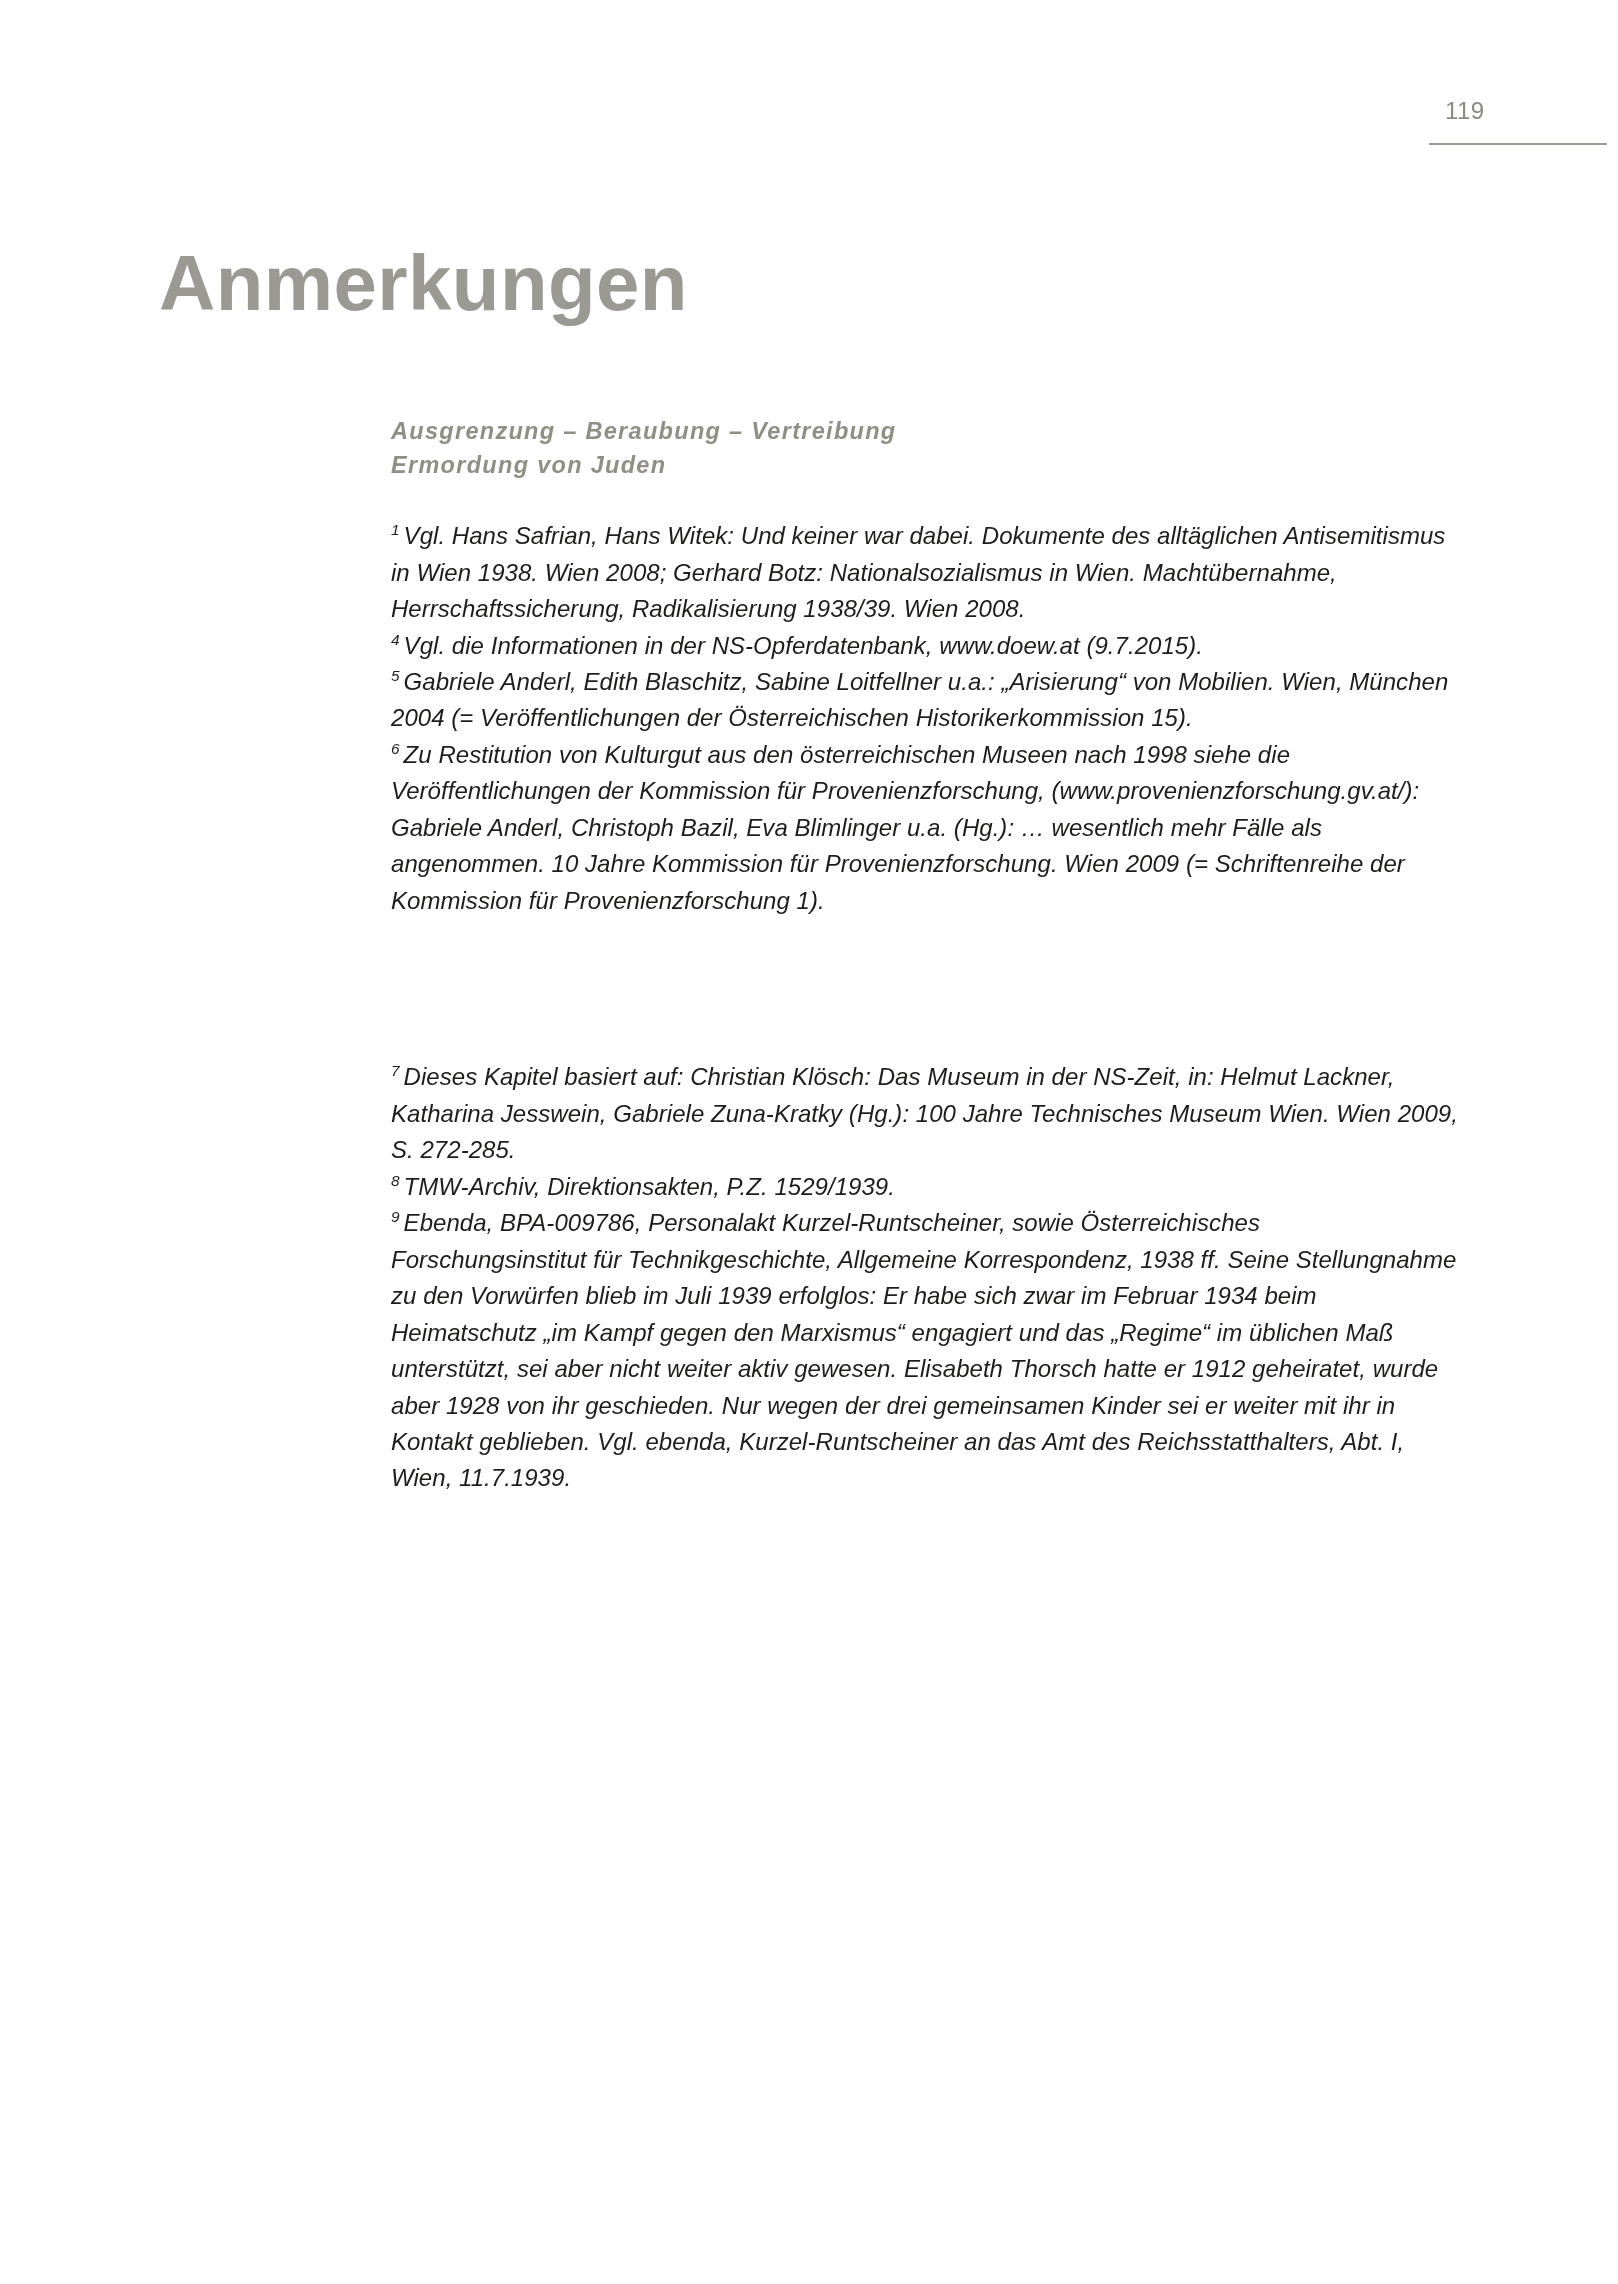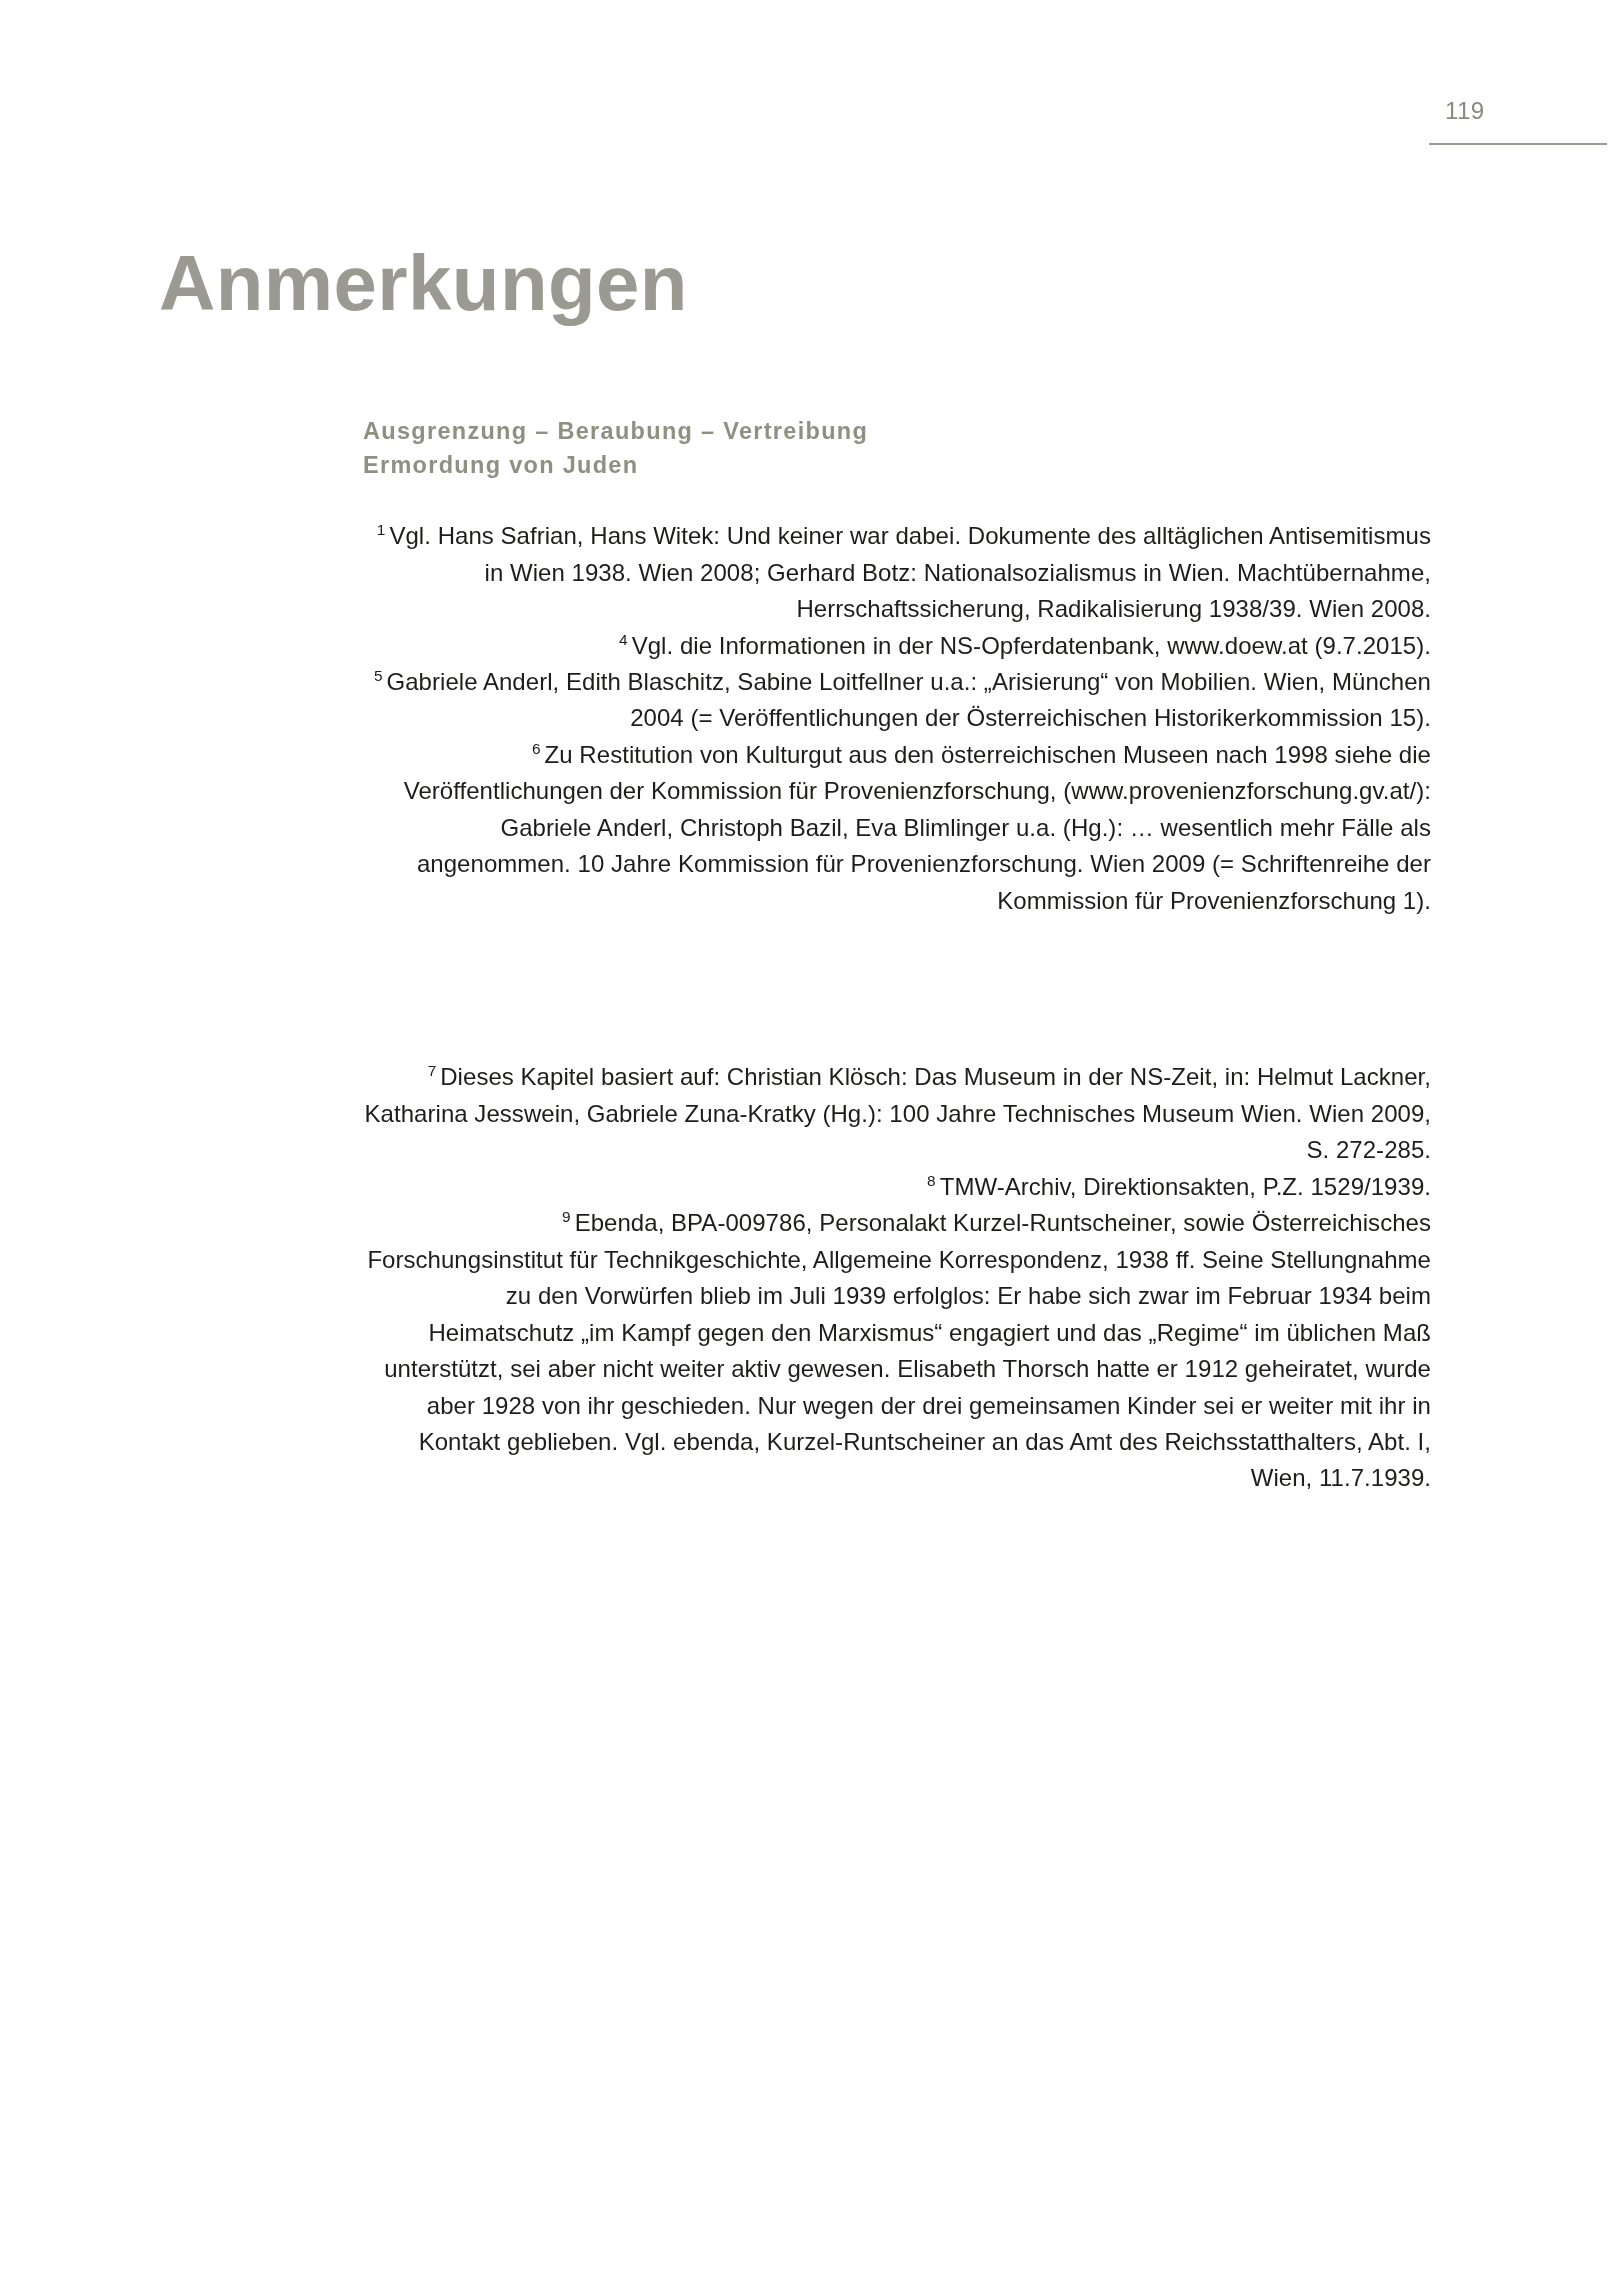--- a/index.html
+++ b/index.html
@@ -53,43 +53,44 @@
     font-weight: 700;
     color: #9a9a92;
     letter-spacing: 0.4px;
     line-height: 1.05;
   }
 
   
   .content {
     position: absolute;
     top: 414px;
-    left: 363px;
+    left: 391px;
     width: 1068px;
+    font-style: italic;
   }
 
   .section-heading {
     font-size: 23.5px;
     font-weight: bold;
     color: #8f8f84;
     letter-spacing: 1.3px;
     line-height: 1.45;
     margin: 0 0 0 0;
   }
   .section-heading .line2 {
     display: block;
   }
 
   .notes-block {
     margin-top: 36px;
     font-size: 24px;
     line-height: 1.52;
     color: #1d1d1b;
     letter-spacing: 0.04px;
-    text-align: right;
+    text-align: left;
   }
   .note {
     margin: 0;
     text-indent: 0;
   }
   .note sup {
     font-size: 15.4px;
     vertical-align: super;
     line-height: 0;
     margin-right: 4px;

